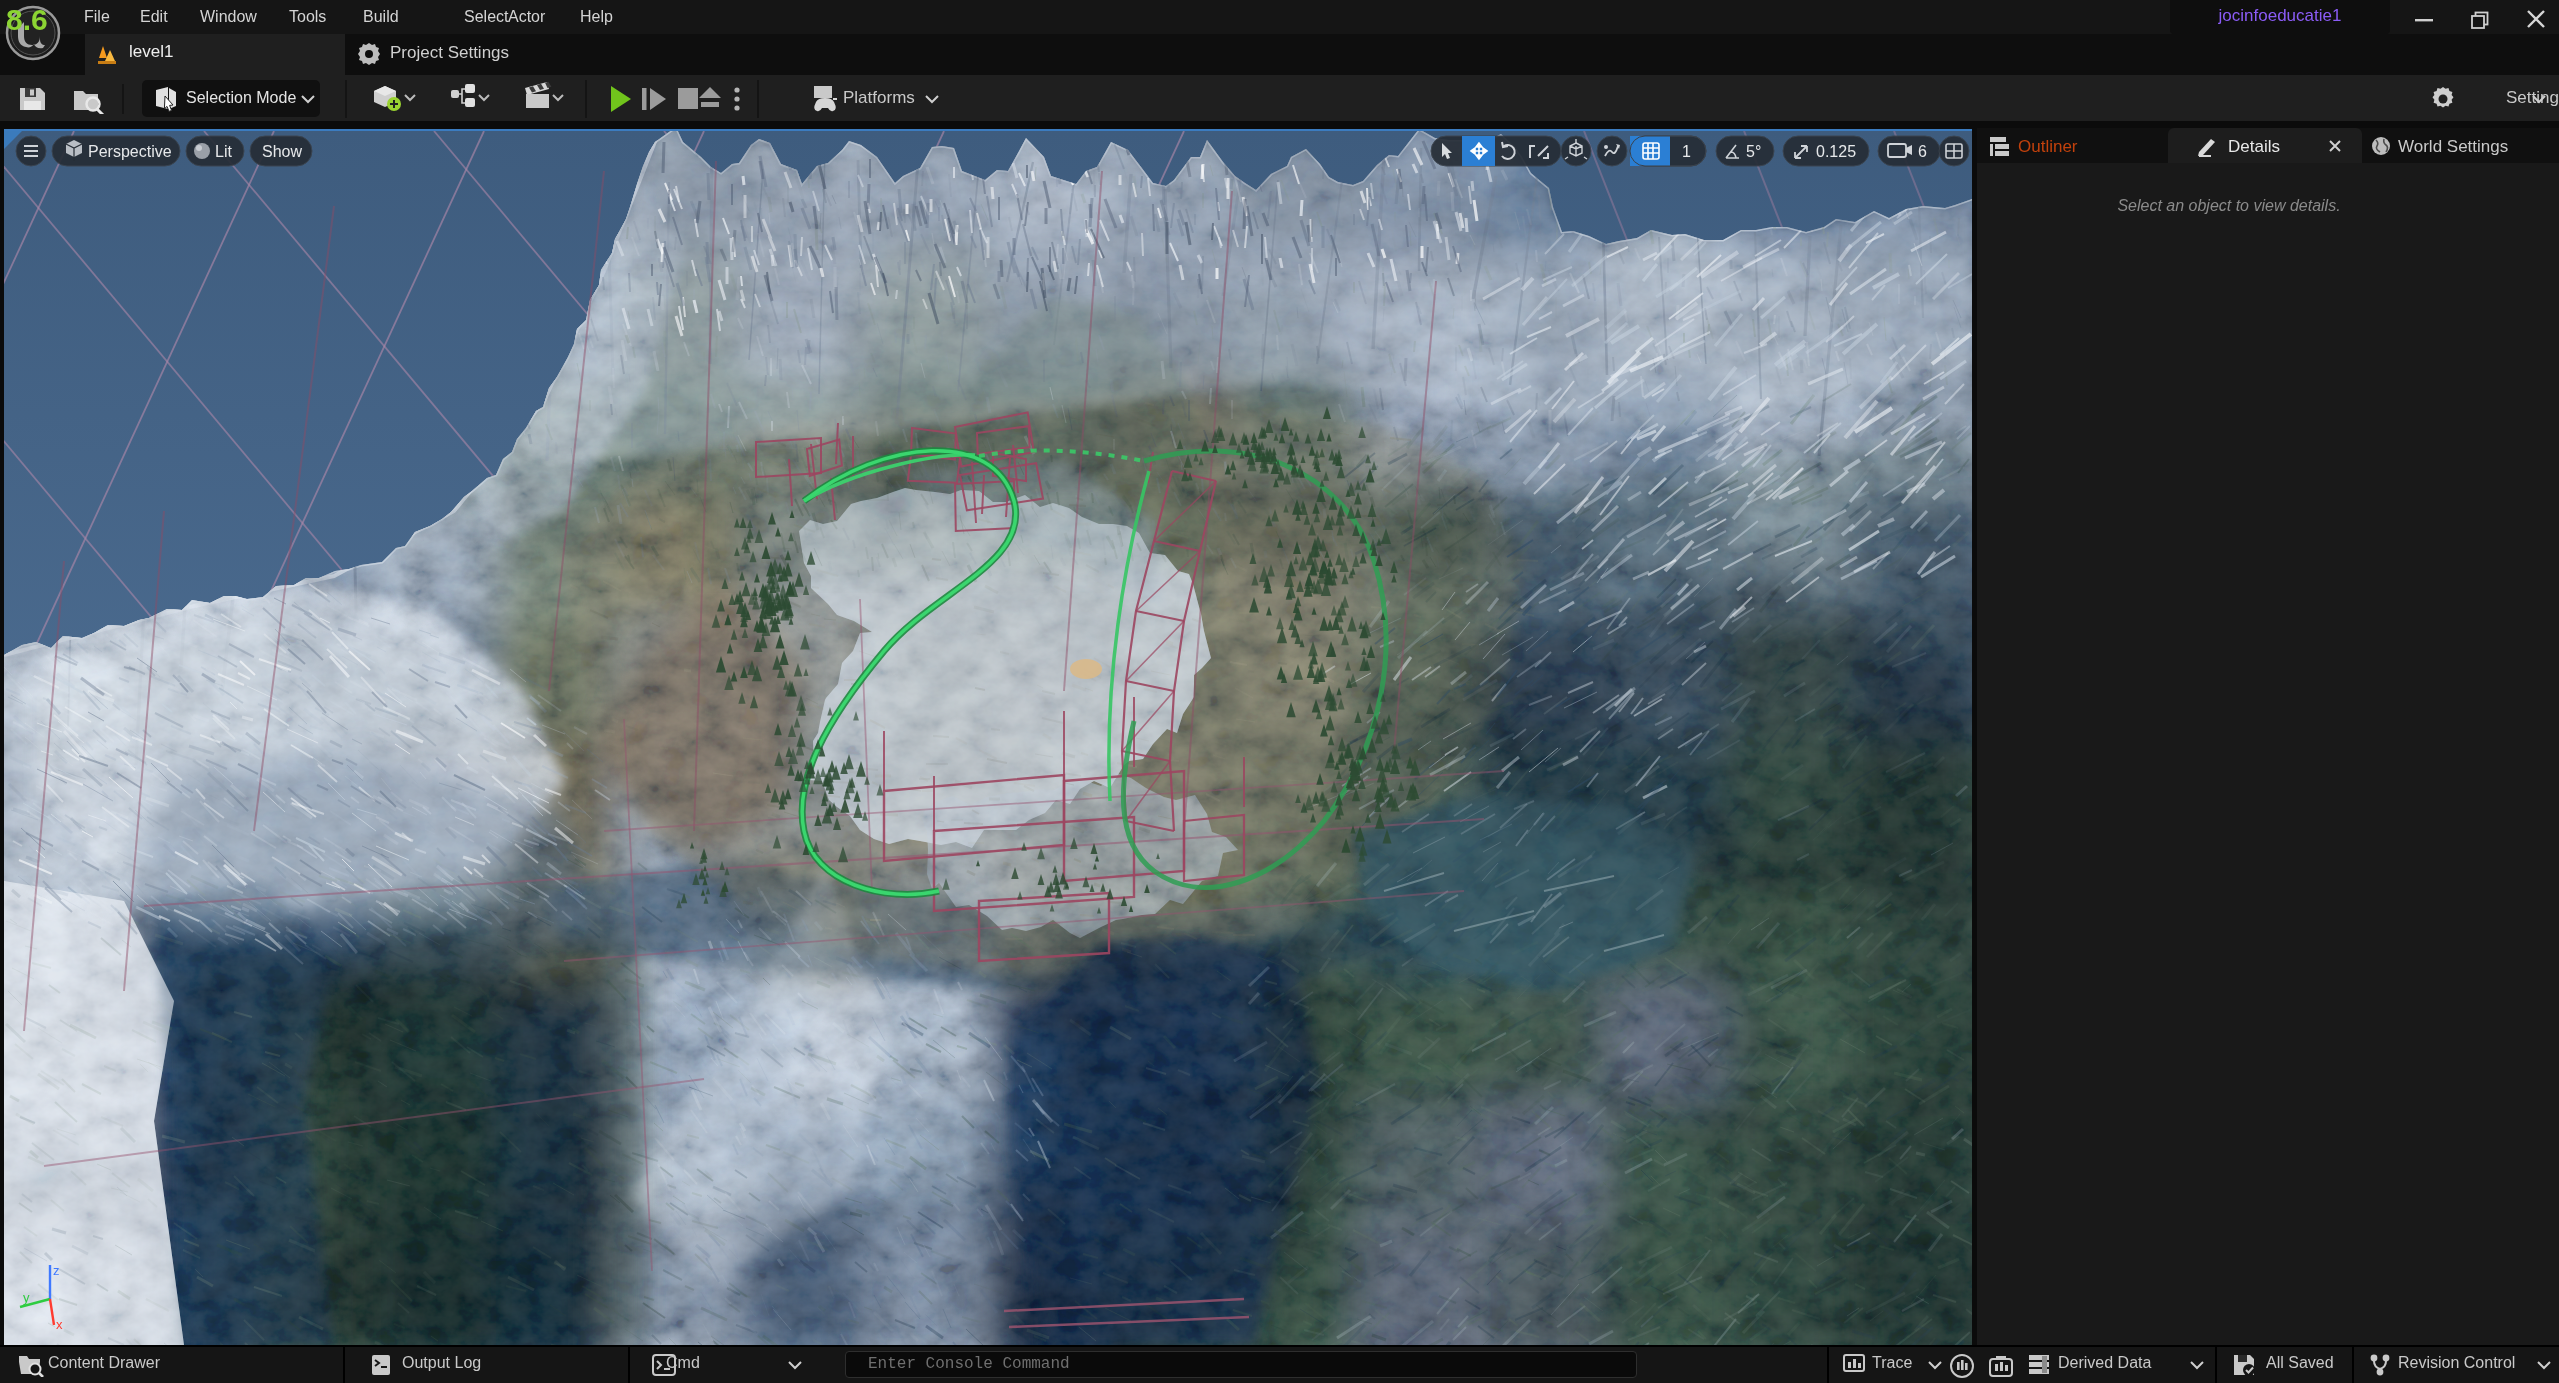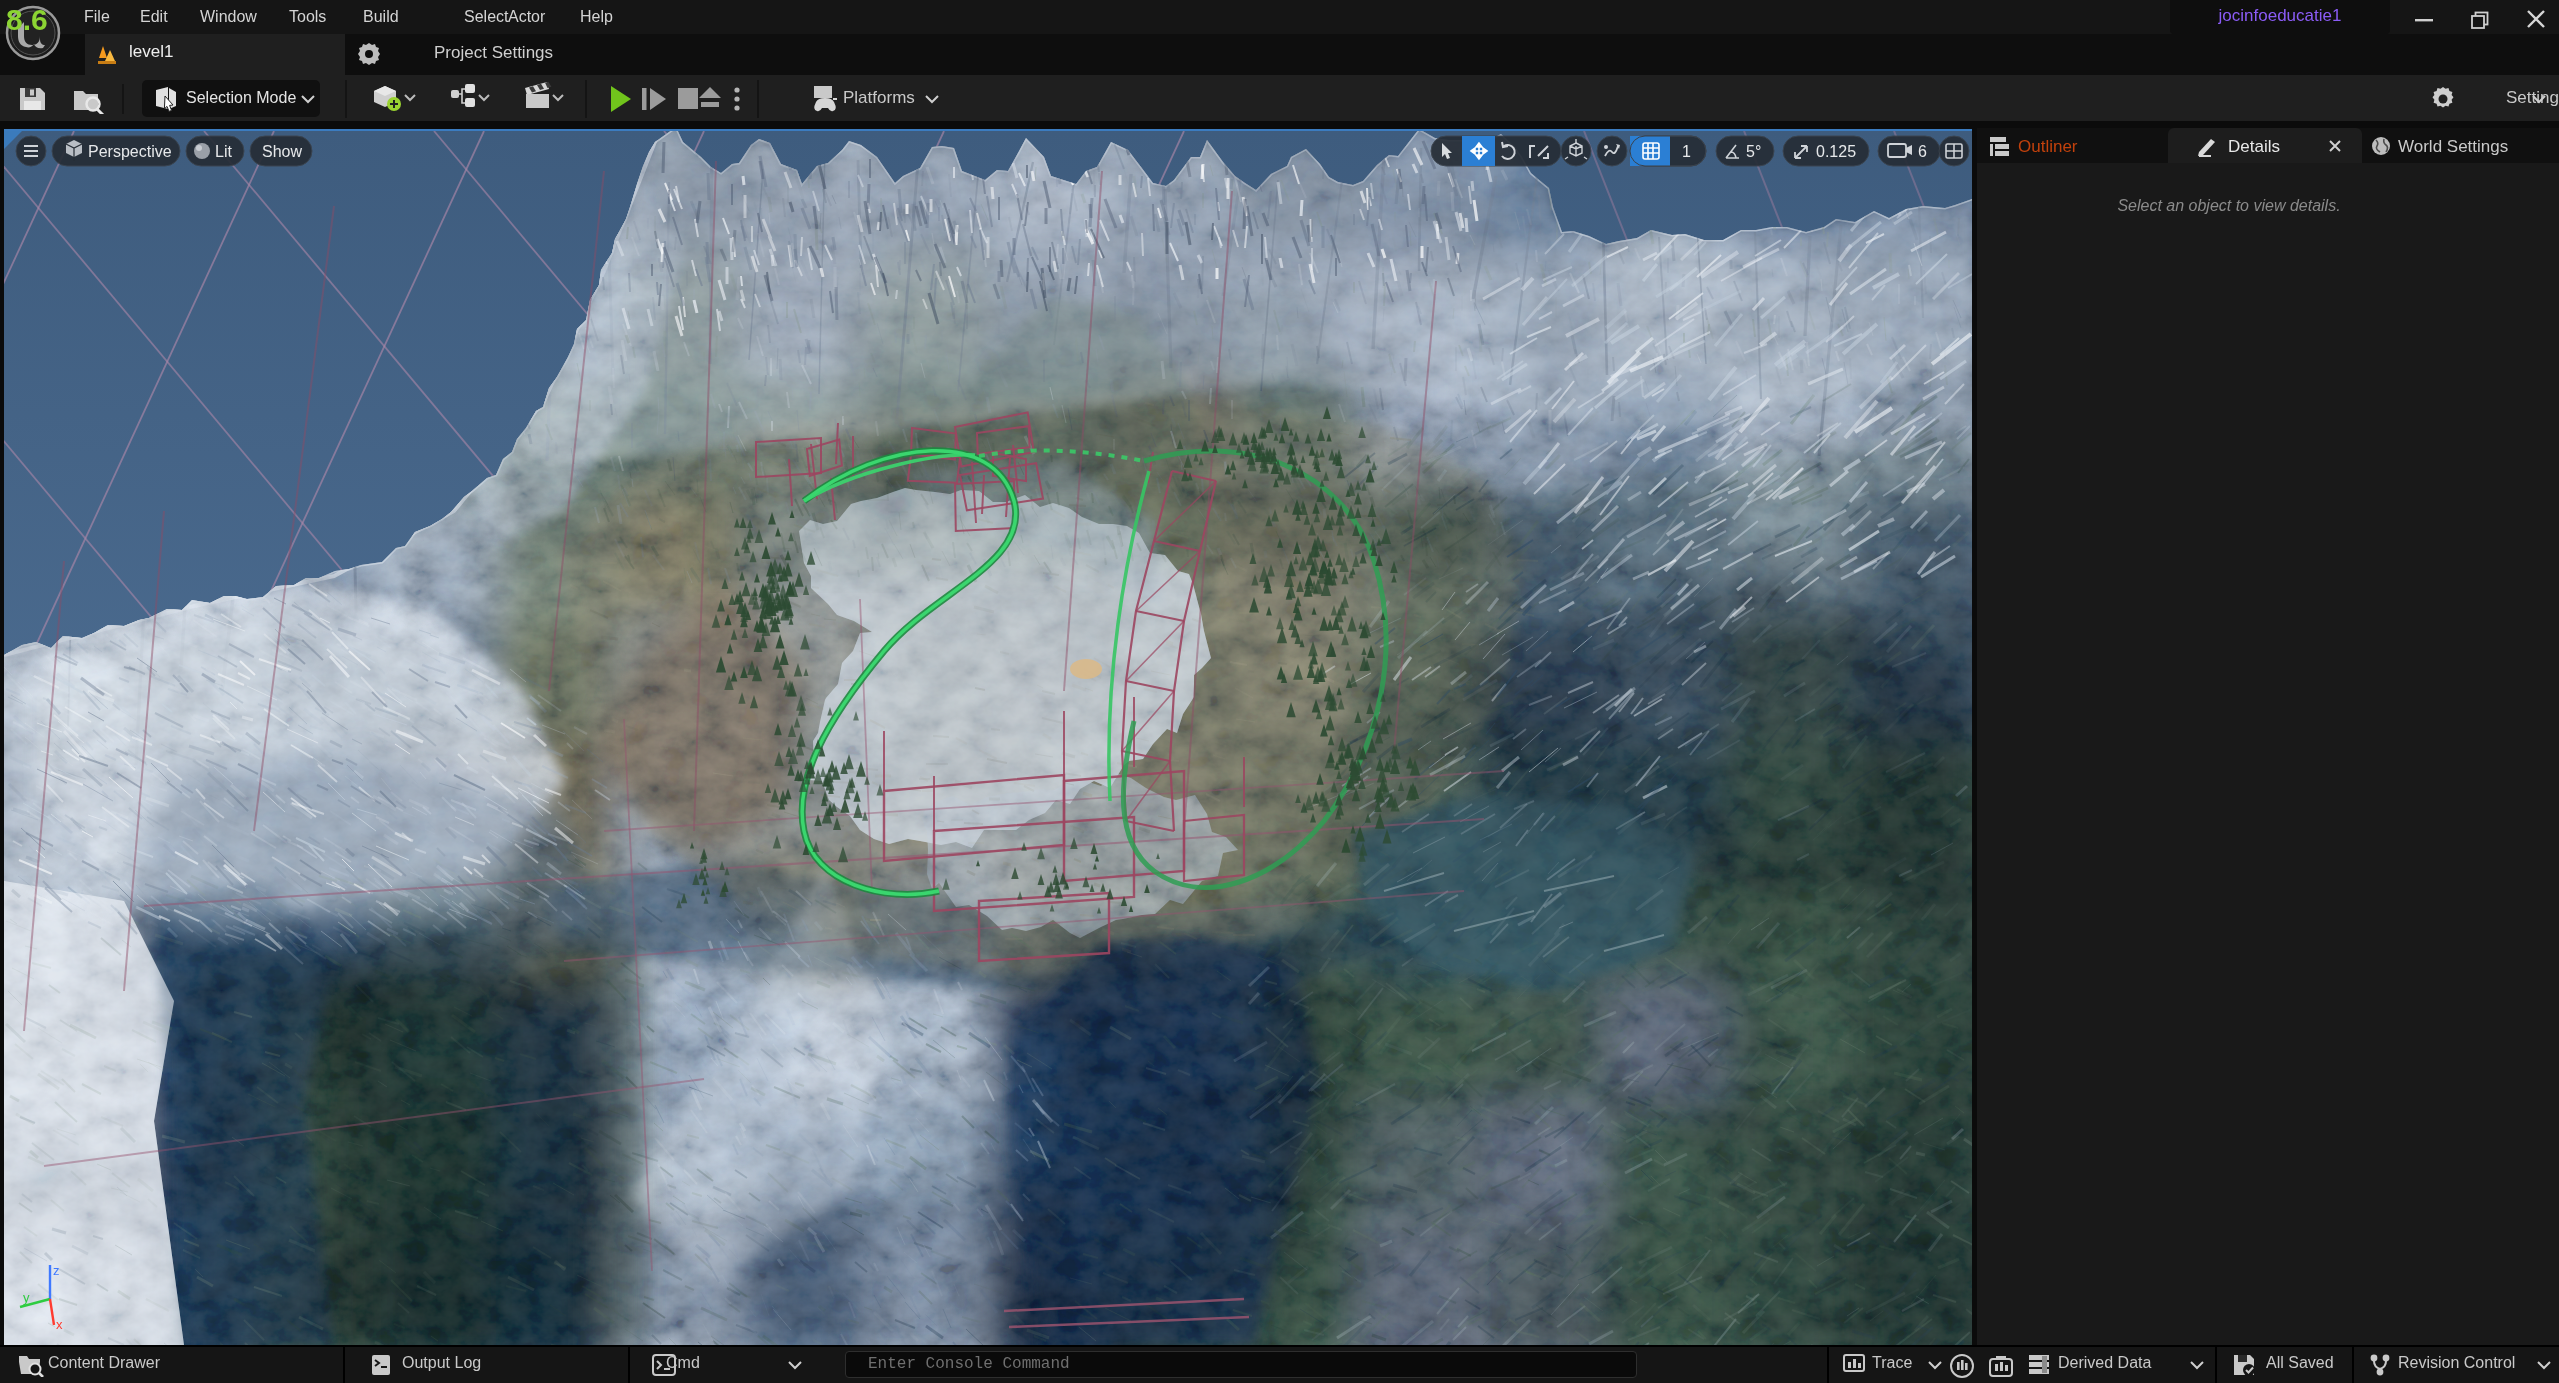--- a/index.html
+++ b/index.html
@@ -50,21 +50,21 @@
   <path d="M8 4 L12 16 H4 Z" fill="#f59a1e"></path>
   <path d="M15 8 L20 19 H10 Z" fill="#f8b840"></path>
   <rect x="3" y="19" width="18" height="3" fill="#c87d14"></rect>
 </svg>
 <span class="abs" style="left:129px;top:42px;color:#efefef;font-size:17px;">level1</span>
 
 <svg class="abs" style="left:356px;top:41px;" width="26" height="26" viewBox="0 0 26 26">
   <path d="M13 2 l3 2 3-1 1 3 3 1 -1 3 2 3 -2 3 1 3 -3 1 -1 3 -3-1 -3 2 -3-2 -3 1 -1-3 -3-1 1-3 -2-3 2-3 -1-3 3-1 1-3 3 1 z" fill="#bdbdbd"></path>
   <circle cx="13" cy="13" r="4" fill="#0e0e0e"></circle>
 </svg>
-<span class="abs" style="left:390px;top:43px;color:#cfcfcf;font-size:17px;margin-left:44px;">Project Settings</span>
+<span class="abs" style="left:390px;top:43px;color:#cfcfcf;font-size:17px;">Project Settings</span>
 
 <svg class="abs" style="left:18px;top:84px;" width="330" height="30" viewBox="0 0 330 30">
 
   <path d="M2 4 h20 l5 5 v17 h-25 z" fill="#c9c9c9"></path>
   <rect x="7" y="4" width="11" height="9" fill="#3a3a3a"></rect>
   <rect x="12" y="5.5" width="4" height="6" fill="#c9c9c9"></rect>
   <rect x="6" y="17" width="17" height="9" fill="#e8e8e8"></rect>
 
   <path d="M56 7 h9 l3 3 h12 v16 h-24 z" fill="#c9c9c9"></path>
   <circle cx="75" cy="20" r="6.5" fill="none" stroke="#e8e8e8" stroke-width="2.5"></circle>

